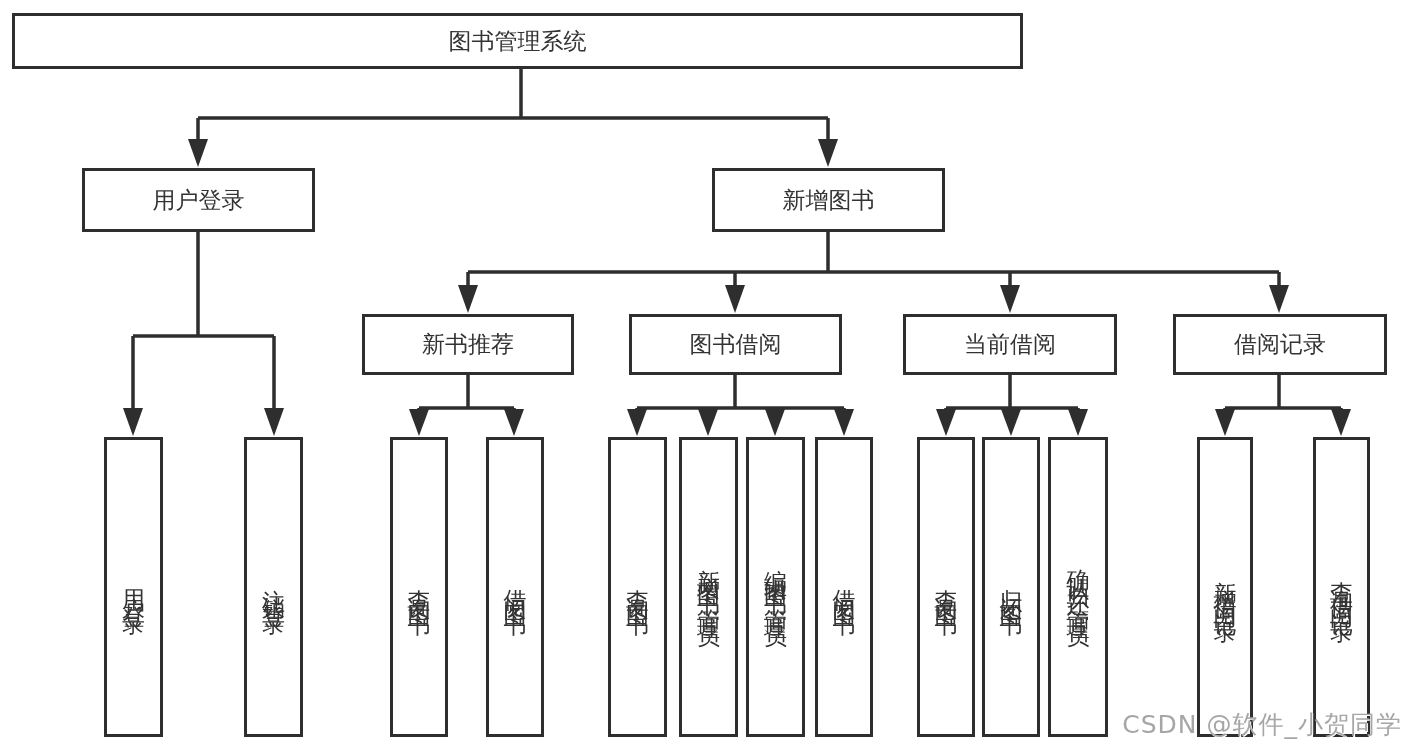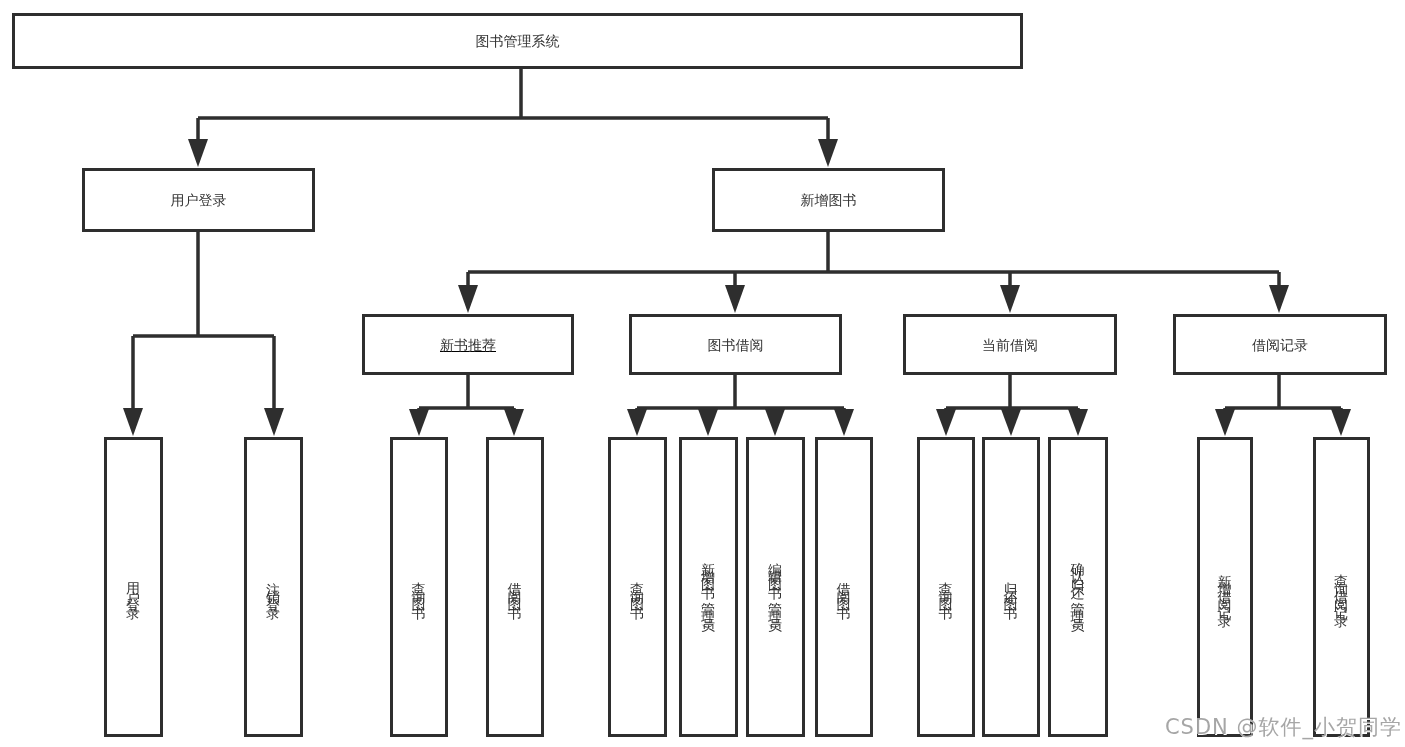--- a/index.html
+++ b/index.html
@@ -17,37 +17,37 @@
     box-sizing: border-box;
     border: 3px solid #2e2e2e;
     background: #ffffff;
     display: flex;
     align-items: center;
     justify-content: center;
     z-index: 2;
   }
   .box .lbl {
     color: #333333;
-    font-size: 14px;
+    font-size: 23px;
     line-height: 1;
     white-space: nowrap;
   }
   .leaf .lbl {
     writing-mode: vertical-rl;
     text-orientation: mixed;
     letter-spacing: 8px;
     white-space: normal;
   }
   
   .b-root  { left: 12px;  top: 13px;  width: 1011px; height: 56px; }
   
   .b-login { left: 82px;  top: 168px; width: 233px; height: 64px; }
   .b-mgmt  { left: 712px; top: 168px; width: 233px; height: 64px; }
   
-  .b-newbook { left: 362px;  top: 314px; width: 212px; height: 61px; text-decoration: underline; }
+  .b-newbook { left: 362px;  top: 314px; width: 212px; height: 61px; }
   .b-borrow  { left: 629px;  top: 314px; width: 213px; height: 61px; text-align: center; }
   .b-current { left: 903px;  top: 314px; width: 214px; height: 61px; }
   .b-records { left: 1173px; top: 314px; width: 214px; height: 61px; }
   
   .leaf { top: 437px; height: 300px; }
   .l-userlogin  { left: 104px;  width: 59px; }
   .l-logout     { left: 244px;  width: 59px; }
   .l-nb-query   { left: 390px;  width: 58px; }
   .l-nb-borrow  { left: 486px;  width: 58px; }
   .l-bb-query   { left: 608px;  width: 59px; }
@@ -57,21 +57,21 @@
   .l-cb-query   { left: 917px;  width: 58px; }
   .l-cb-return  { left: 982px;  width: 58px; }
   .l-cb-confirm { left: 1048px; width: 60px; }
   .l-br-add     { left: 1197px; width: 56px; }
   .l-br-query   { left: 1313px; width: 57px; }
   #watermark {
     position: absolute;
     right: 3px;
     bottom: 6px;
     z-index: 3;
-    font-size: 21px;
+    font-size: 25px;
     color: #a6a6a6;
     letter-spacing: 1px;
     text-shadow: 1px 1px 0 #ffffff;
     white-space: nowrap;
   }
 </style>
 </head>
 <body>
 
 <div id="stage">

